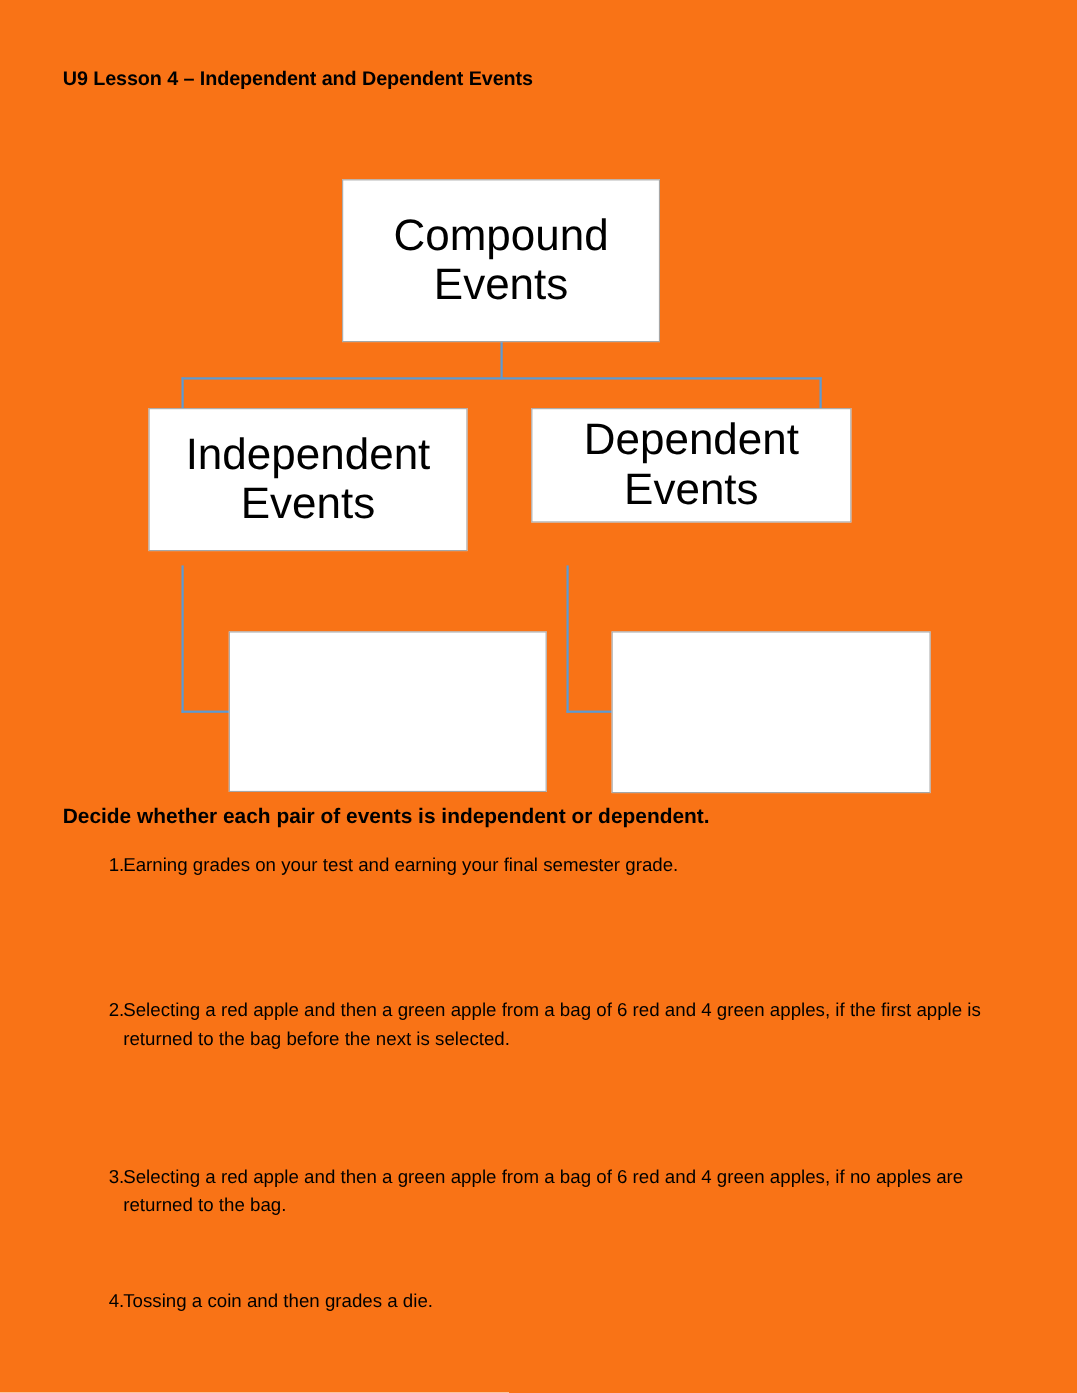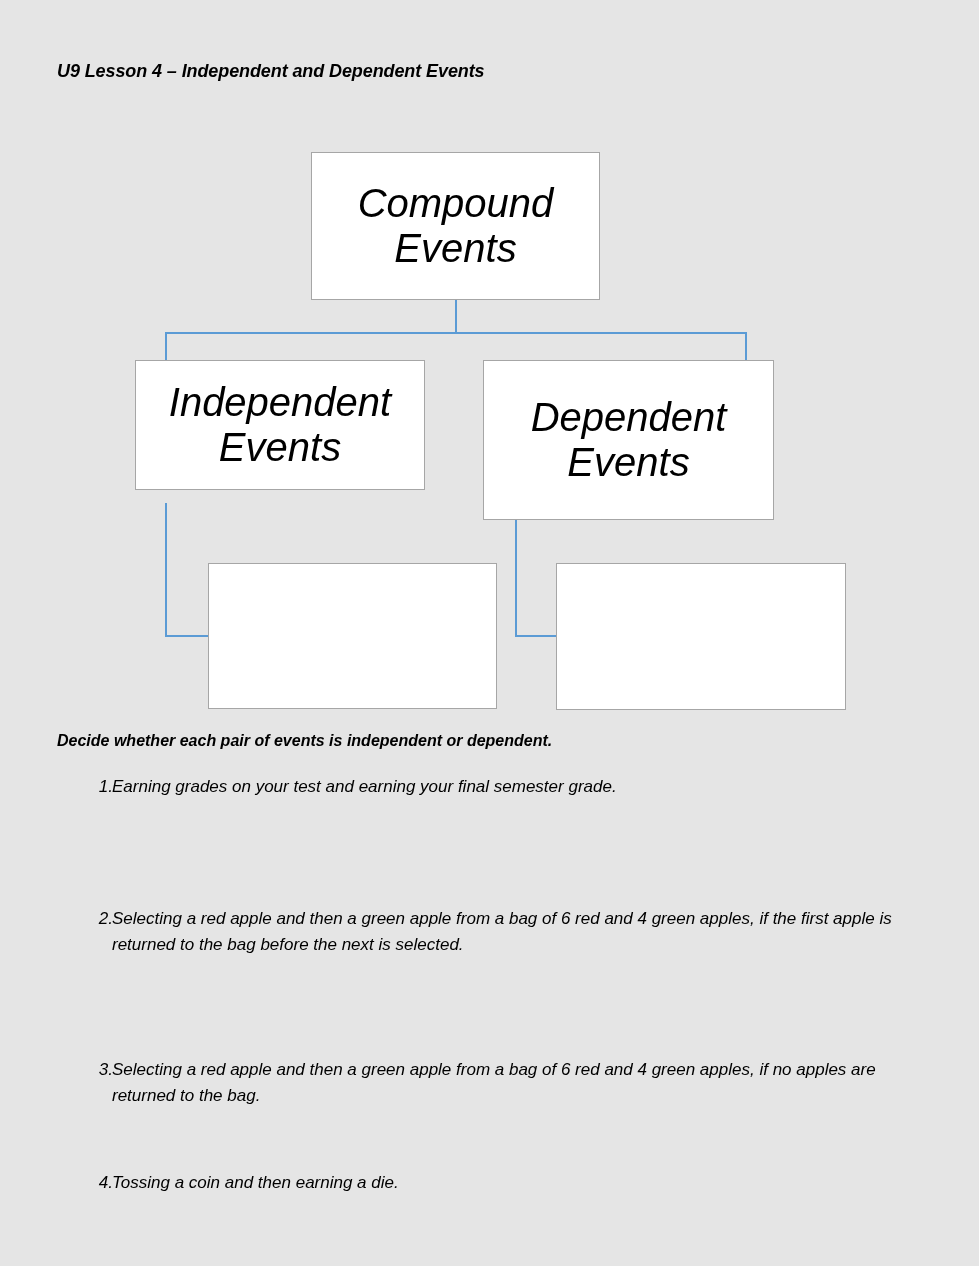--- a/index.html
+++ b/index.html
@@ -8,41 +8,40 @@
     background: #ffffff;
   }
   body {
     font-family: "Liberation Sans", sans-serif;
     color: #000000;
   }
   #page {
     position: relative;
     width: 979px;
     height: 1266px;
-    background: #e5e5e5;
+    background: #f97316;
     overflow: hidden;
-    font-style: italic;
   }
 
   
   .doc-title {
     position: absolute;
     left: 57px;
     top: 61px;
     font-size: 18px;
     font-weight: bold;
     letter-spacing: -0.1px;
     white-space: nowrap;
   }
 
   
   .diagram {
     position: absolute;
     left: 0;
-    top: 0;
+    top: 11px;
     width: 979px;
     height: 730px;
   }
   .node-box {
     position: absolute;
     border: 1px solid #a6a6a6;
     background: #ffffff;
     box-sizing: border-box;
     display: flex;
     align-items: center;
@@ -55,21 +54,21 @@
   }
   .node-box.empty { font-size: 0; }
 
   #box-compound {
     left: 311px; top: 152px; width: 289px; height: 148px;
   }
   #box-independent {
     left: 135px; top: 360px; width: 290px; height: 130px;
   }
   #box-dependent {
-    left: 483px; top: 360px; width: 291px; height: 160px;
+    left: 483px; top: 360px; width: 291px; height: 104px;
   }
   #box-independent-note {
     left: 208px; top: 563px; width: 289px; height: 146px;
   }
   #box-dependent-note {
     left: 556px; top: 563px; width: 290px; height: 147px;
   }
 
   .connector {
     position: absolute;
@@ -90,21 +89,21 @@
 
   
   #conn-dep-v { left: 515px; top: 503px; width: 2px;   height: 134px; }
   #conn-dep-h { left: 515px; top: 635px; width: 43px;  height: 2px; }
 
   
   .instruction {
     position: absolute;
     left: 57px;
     top: 732px;
-    font-size: 16px;
+    font-size: 19px;
     font-weight: bold;
     white-space: nowrap;
   }
 
   
   .question {
     position: absolute;
     font-size: 17px;
     line-height: 1.55;
     color: #000000;
@@ -170,16 +169,16 @@
     <span class="qtext">Selecting a red apple and then a green apple from a bag of 6 red and 4 green apples, if the first apple is returned to the bag before the next is selected.</span>
   </div>
 
   <div class="question" id="q3">
     <span class="marker">3.</span>
     <span class="qtext">Selecting a red apple and then a green apple from a bag of 6 red and 4 green apples, if no apples are returned to the bag.</span>
   </div>
 
   <div class="question" id="q4">
     <span class="marker">4.</span>
-    <span class="qtext">Tossing a coin and then earning a die.</span>
+    <span class="qtext">Tossing a coin and then grades a die.</span>
   </div>
 
 </div>
 
 </body></html>

